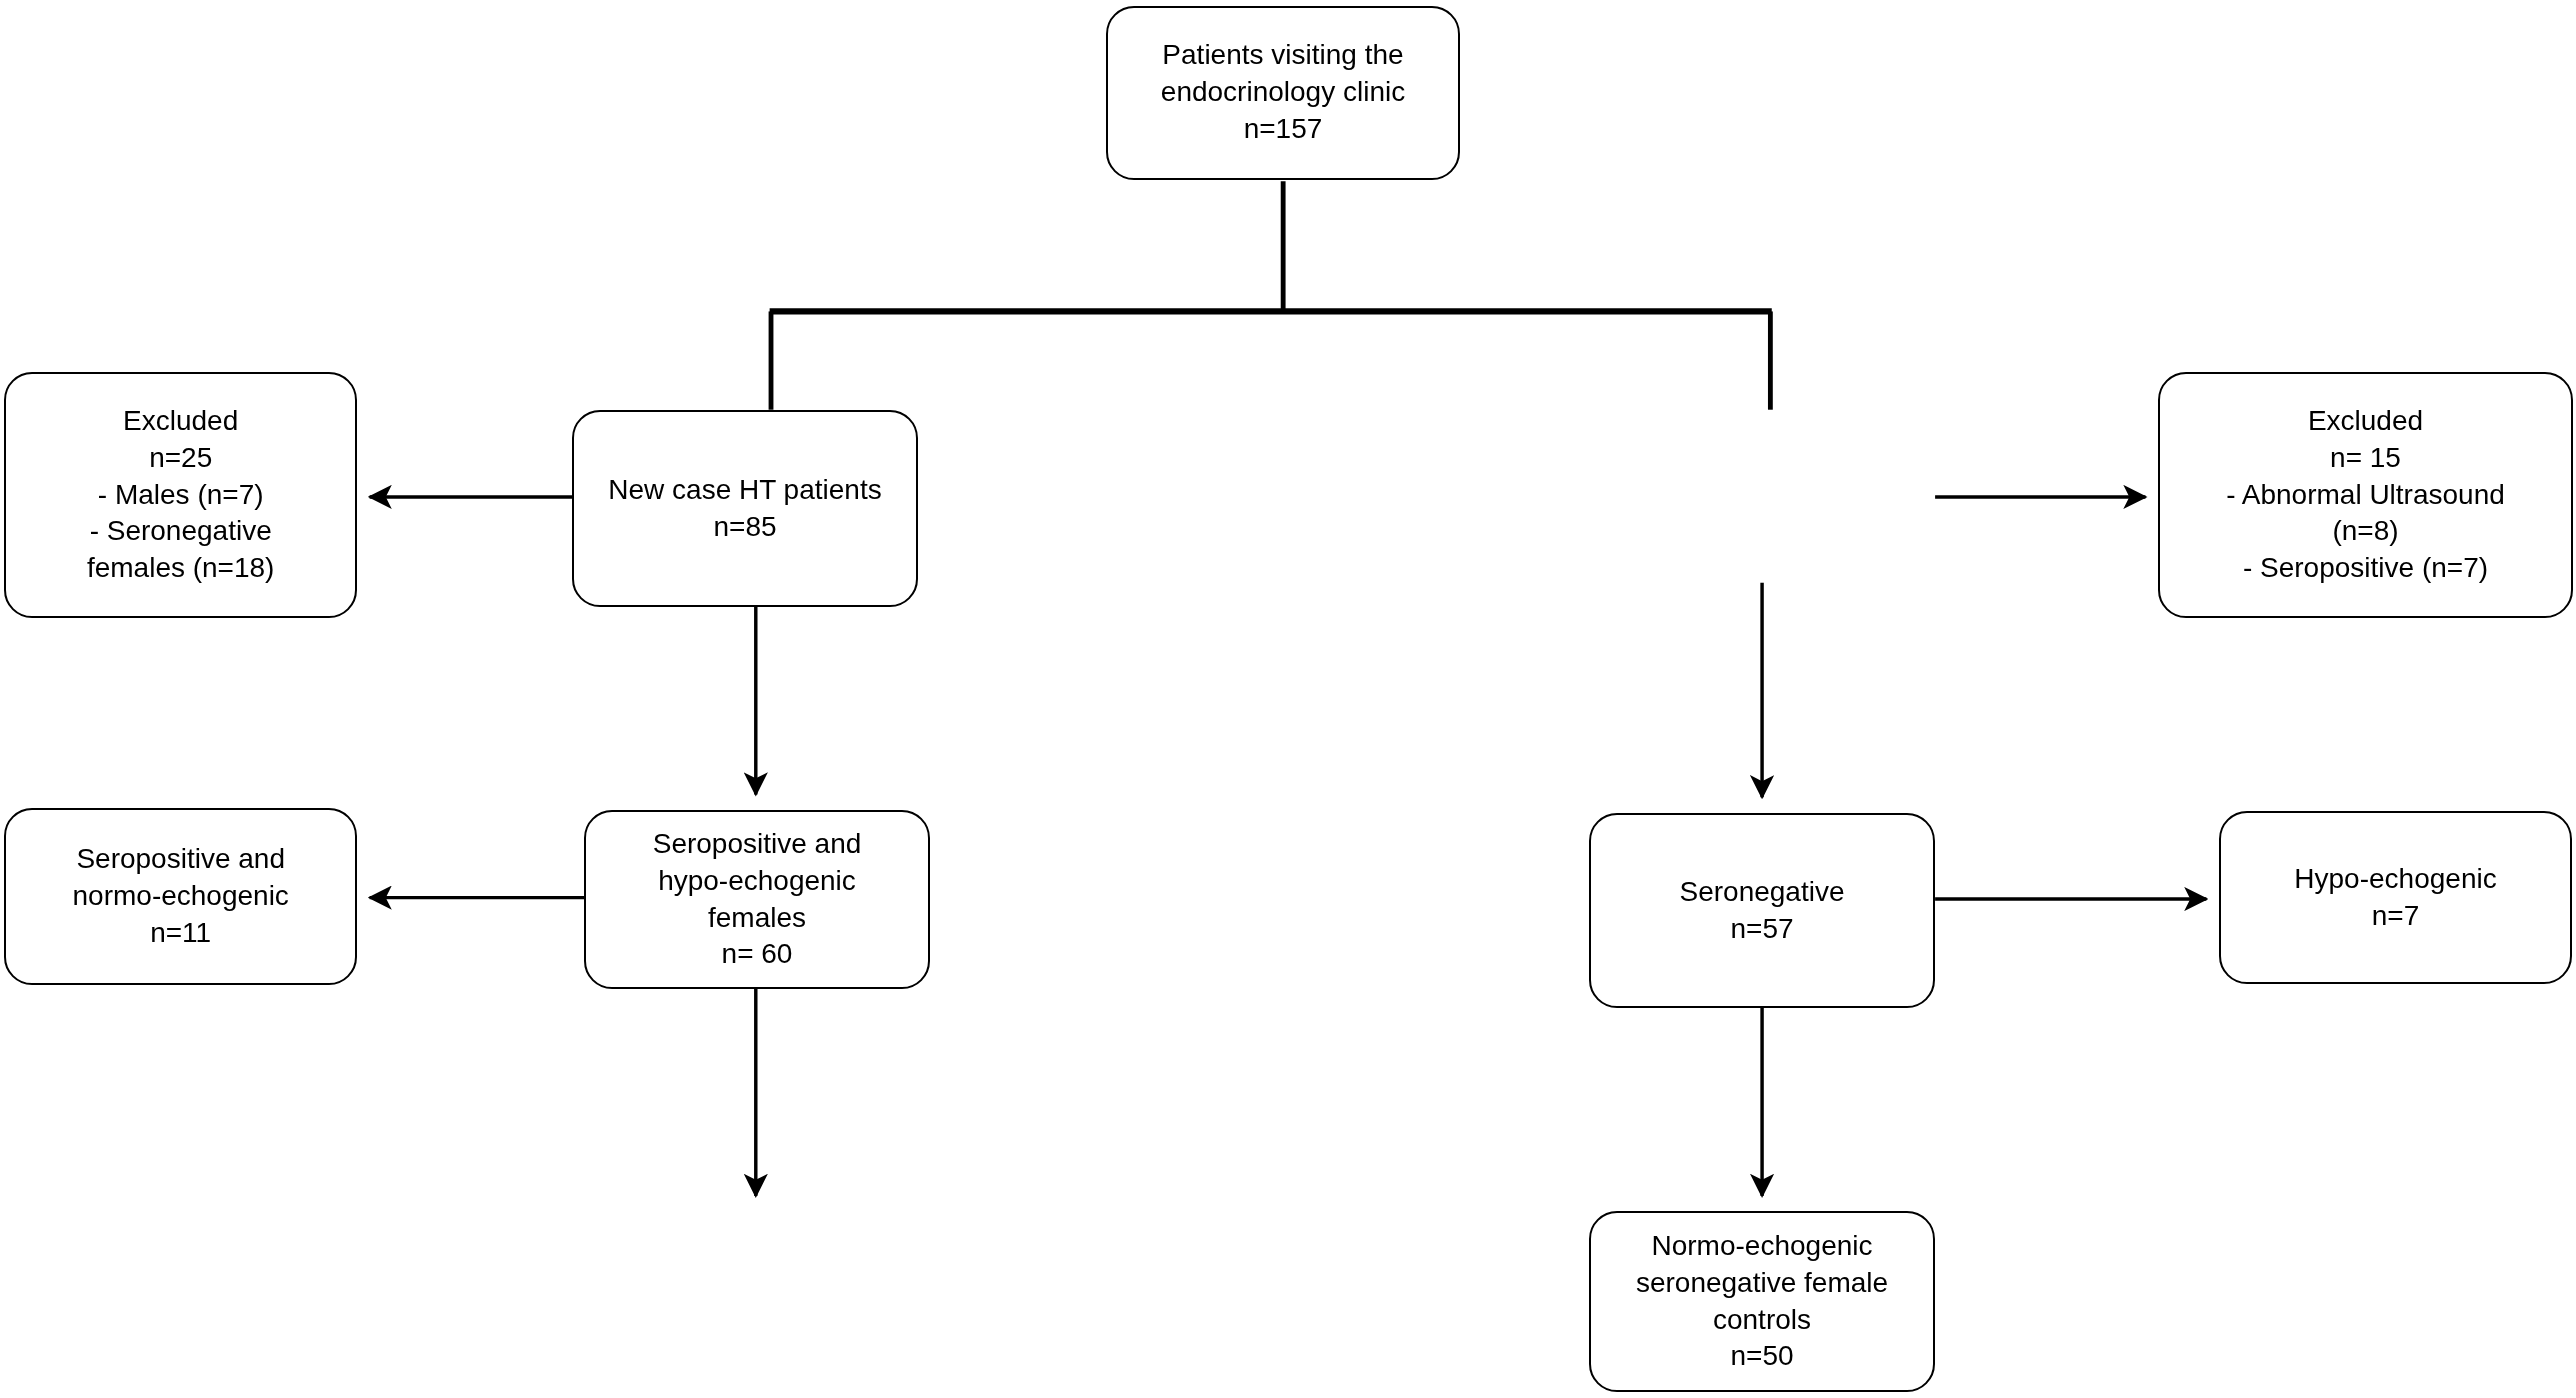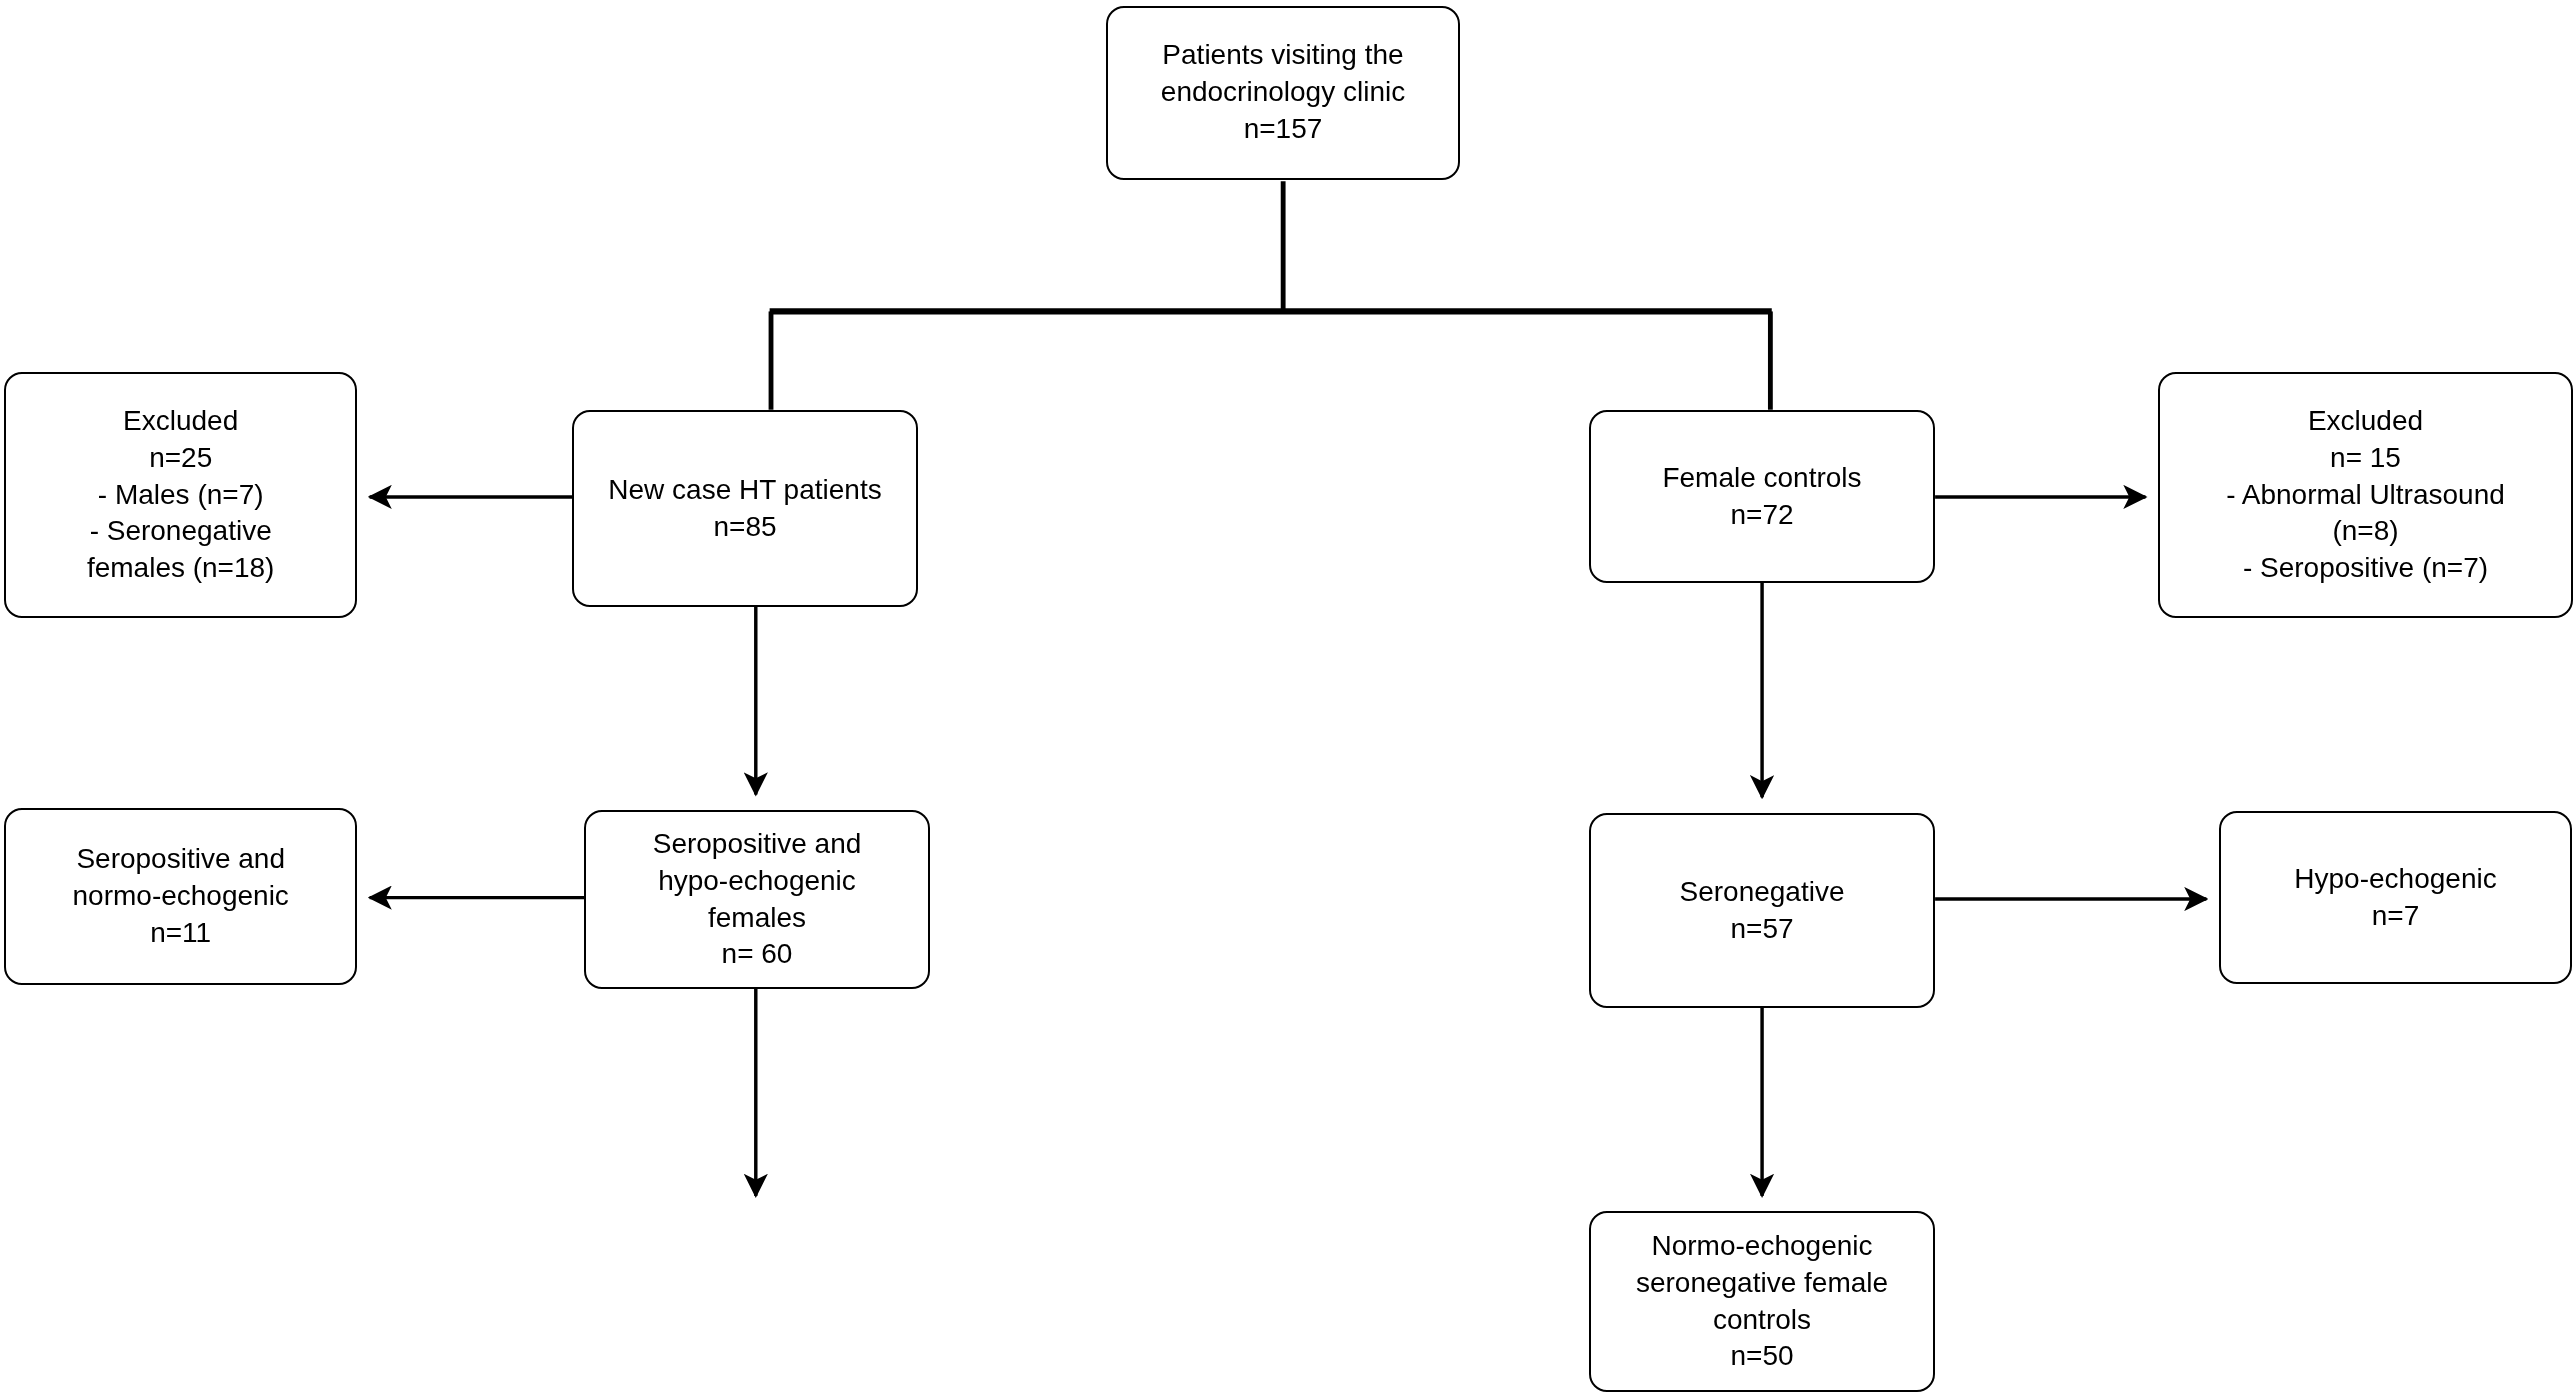--- a/index.html
+++ b/index.html
@@ -23,21 +23,21 @@
     left: 0;
     top: 0;
     width: 2576px;
     height: 1398px;
     pointer-events: none;
   }
   .node {
     position: absolute;
     box-sizing: border-box;
     border: 2.8px solid #000000;
-    border-radius: 18px;
+    border-radius: 28px;
     background: #ffffff;
     display: flex;
     align-items: center;
     justify-content: center;
     text-align: center;
     color: #000000;
     font-size: 28px;
     line-height: 1.32;
     padding: 4.2px 7px;
     white-space: pre-line;
@@ -90,22 +90,20 @@
 
   <div class="node" id="n-excluded-left" style="left: 4.2px; top: 372px; width: 353px; height: 246px;">Excluded
 n=25
 - Males (n=7)
 - Seronegative
 females (n=18)</div>
 
   <div class="node" id="n-ht-patients" style="left: 572px; top: 410px; width: 346px; height: 197px;">New case HT patients
 n=85</div>
 
-  <div class="node" id="n-female-controls" style="left: 1589px; top: 410px; width: 346px; height: 173px;">Female controls
-n=72</div>
 
   <div class="node" id="n-excluded-right" style="left: 2158px; top: 372px; width: 415px; height: 246px;">Excluded
 n= 15
 - Abnormal Ultrasound
 (n=8)
 - Seropositive (n=7)</div>
 
   <div class="node" id="n-seropos-normo" style="left: 4.2px; top: 808px; width: 353px; height: 177px;">Seropositive and
 normo-echogenic
 n=11</div>

